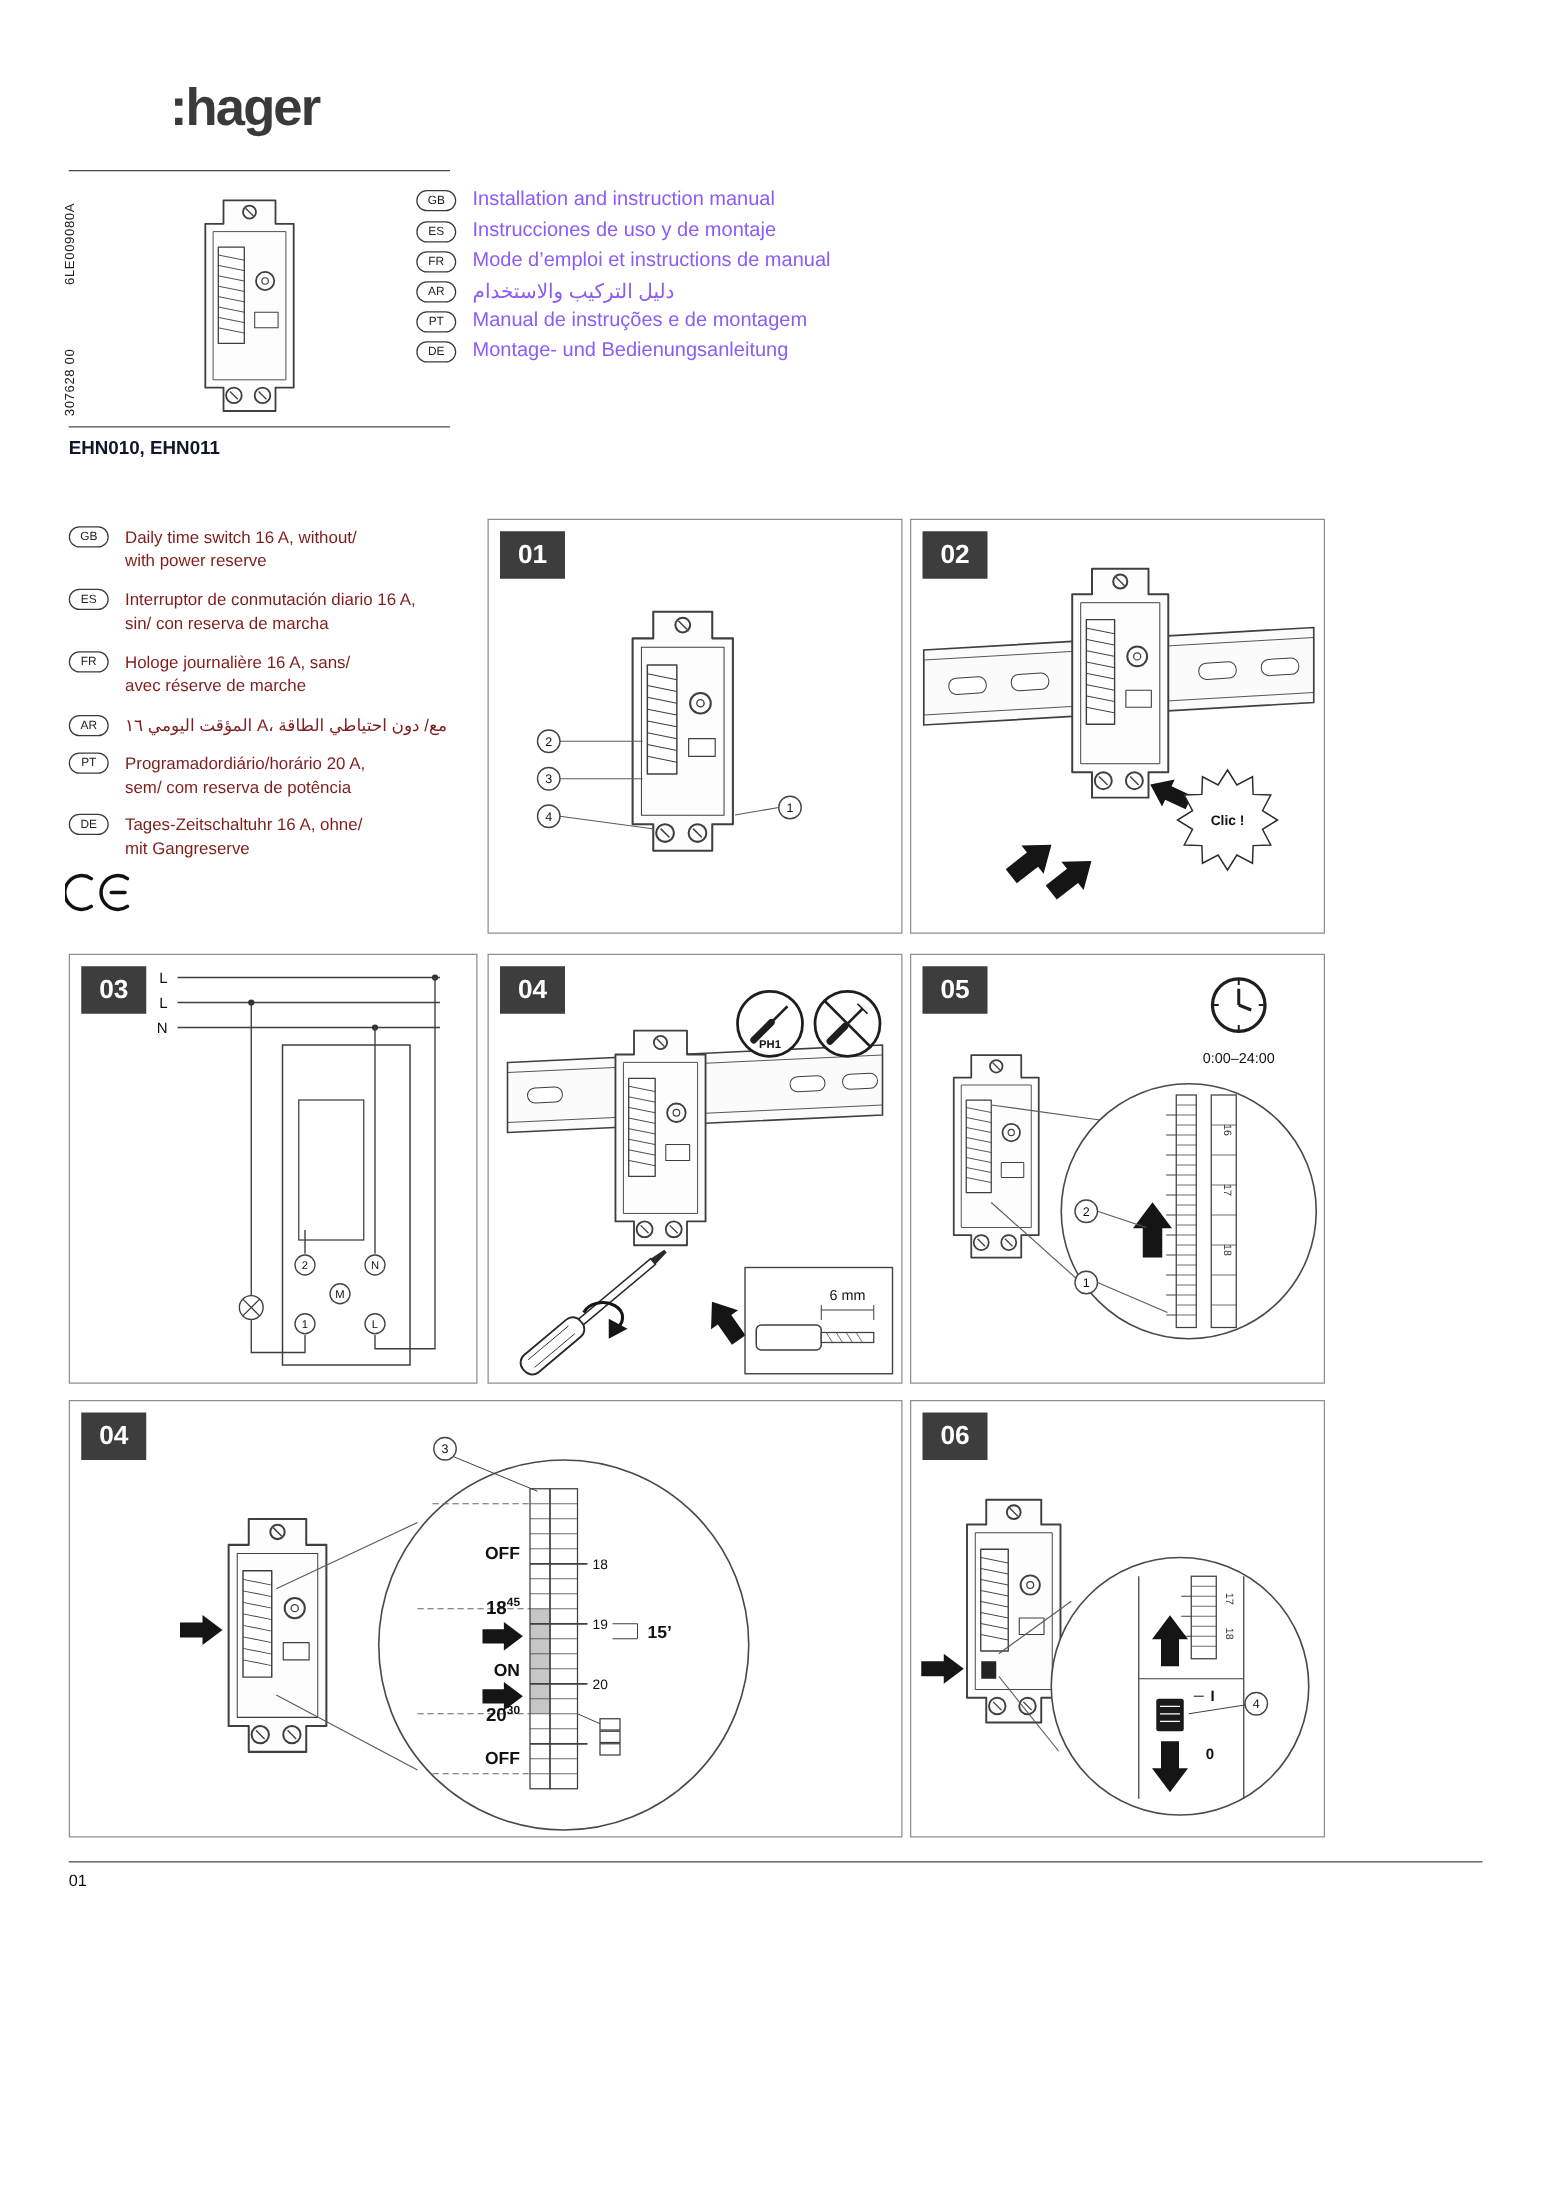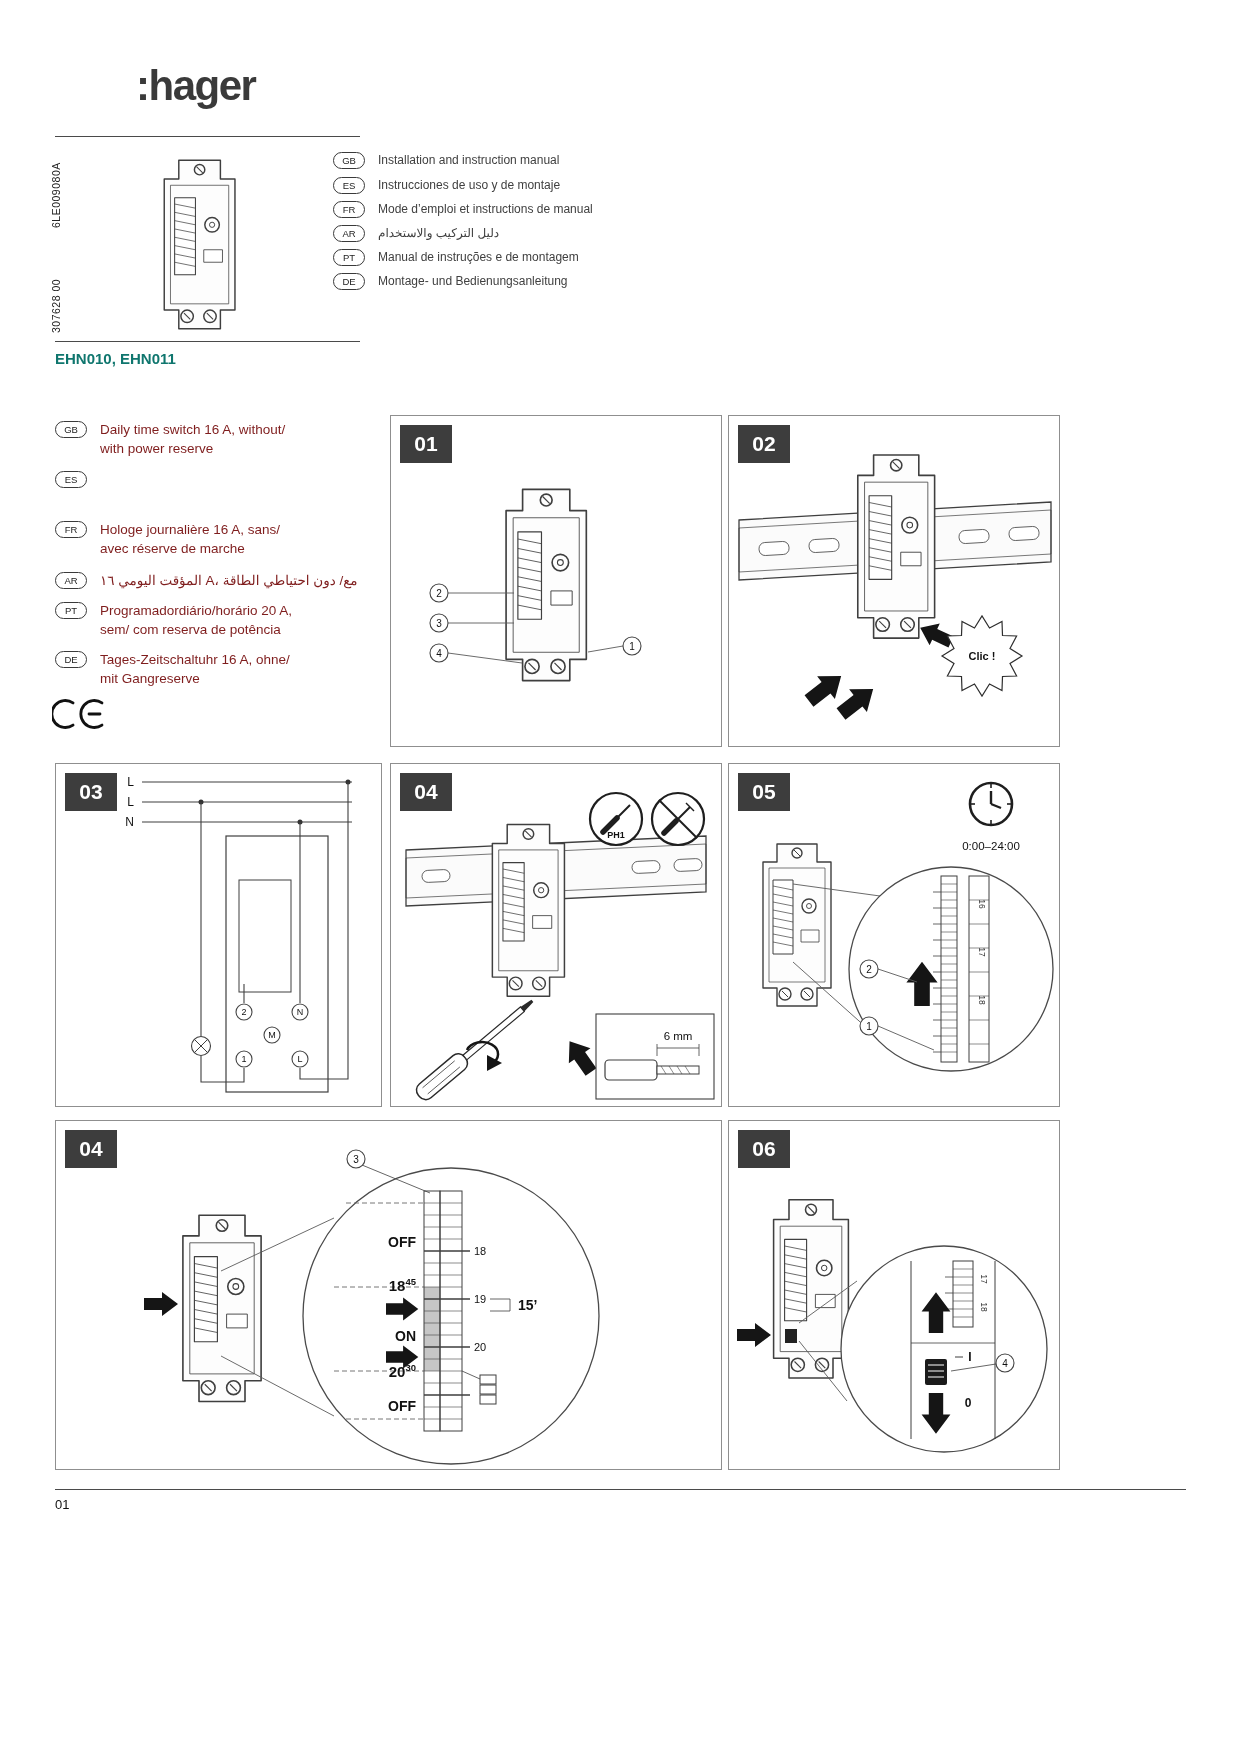--- a/index.html
+++ b/index.html
@@ -11,22 +11,22 @@
   .side-code{position:absolute;font-size:10.5px;color:#222;transform:rotate(-90deg);transform-origin:0 0;white-space:nowrap;letter-spacing:.5px}
   .code1{left:50px;top:228px}
   .code2{left:50px;top:333px}
   .rule{position:absolute;height:1px;background:#4a4a4a}
   .rule-top{left:55px;top:136px;width:305px}
   .rule-bot{left:55px;top:341px;width:305px}
   .thumb{position:absolute;left:142px;top:147px}
   .lang-row{position:absolute;left:333px;display:flex;align-items:center;gap:13px;height:18px}
   .badge{display:inline-flex;align-items:center;justify-content:center;min-width:24px;height:15px;
          border:1.2px solid #3a3a3a;border-radius:9px;font-size:9.5px;padding:0 3px;color:#222;background:#fff;flex:0 0 auto}
-  .mtitle{font-size:12px;color:#404040;white-space:nowrap}
-  .models{position:absolute;left:55px;top:350px;font-size:15px;font-weight:700;color:#0f766e}
+  .mtitle{font-size:16px;color:#8b5cf6;white-space:nowrap}
+  .models{position:absolute;left:55px;top:350px;font-size:15px;font-weight:700;color:#0f172a}
   .desc-item{position:absolute;left:55px;display:flex;gap:13px;align-items:flex-start}
   .desc-item .badge{margin-top:1px}
   .desc-text{font-size:13.5px;line-height:19px;color:#7f1d1d}
   .ce{position:absolute;left:52px;top:698px}
   .panel{position:absolute;border:1px solid #8f8f8f;background:#fff}
   .panel-label{position:absolute;left:9px;top:9px;width:52px;height:38px;background:#3d3d3d;color:#fff;
                font-size:21px;font-weight:700;display:flex;align-items:center;justify-content:center;z-index:2}
   .art{position:absolute;inset:0;width:100%;height:100%}
   .footer-rule{position:absolute;left:55px;top:1489px;width:1131px;height:1px;background:#4a4a4a}
   .page-num{position:absolute;left:55px;top:1497px;font-size:13px;color:#111}
@@ -116,20 +116,24 @@
 
 <div class="desc-item" style="top:420px">
   <span class="badge">GB</span>
   <span class="desc-text">
     <span>Daily time switch 16 A, without/</span><br>
     <span>with power reserve</span>
   </span>
 </div>
 <div class="desc-item" style="top:470px">
   <span class="badge">ES</span>
+  <span class="desc-text">
+    <span>Interruptor de conmutación diario 16 A,</span><br>
+    <span>sin/ con reserva de marcha</span>
+  </span>
 </div>
 <div class="desc-item" style="top:520px">
   <span class="badge">FR</span>
   <span class="desc-text">
     <span>Hologe journalière 16 A, sans/</span><br>
     <span>avec réserve de marche</span>
   </span>
 </div>
 <div class="desc-item" style="top:571px">
   <span class="badge">AR</span>

